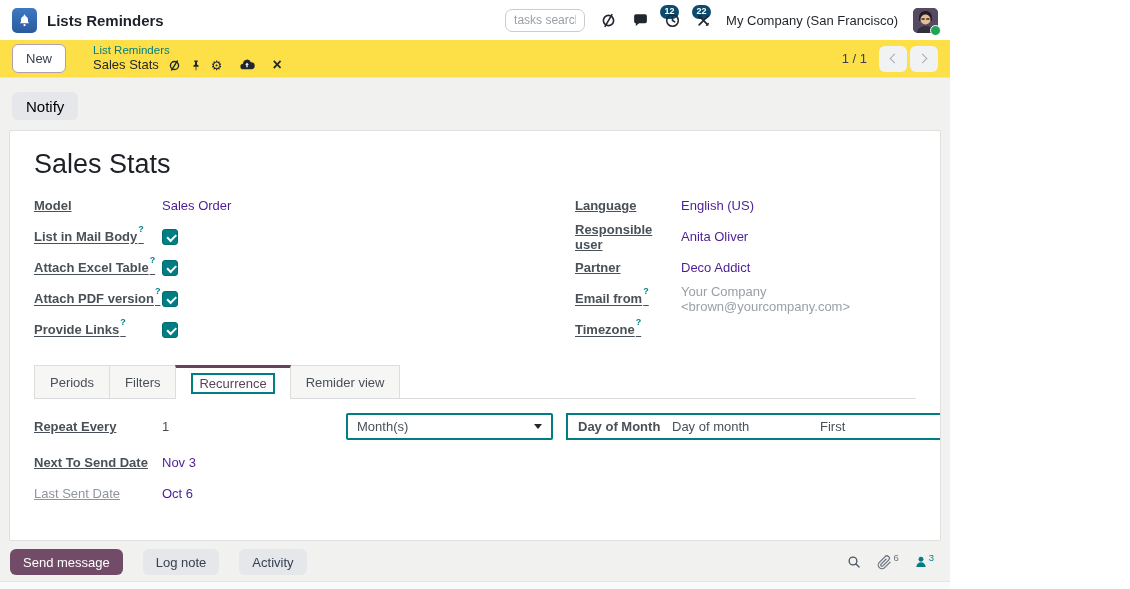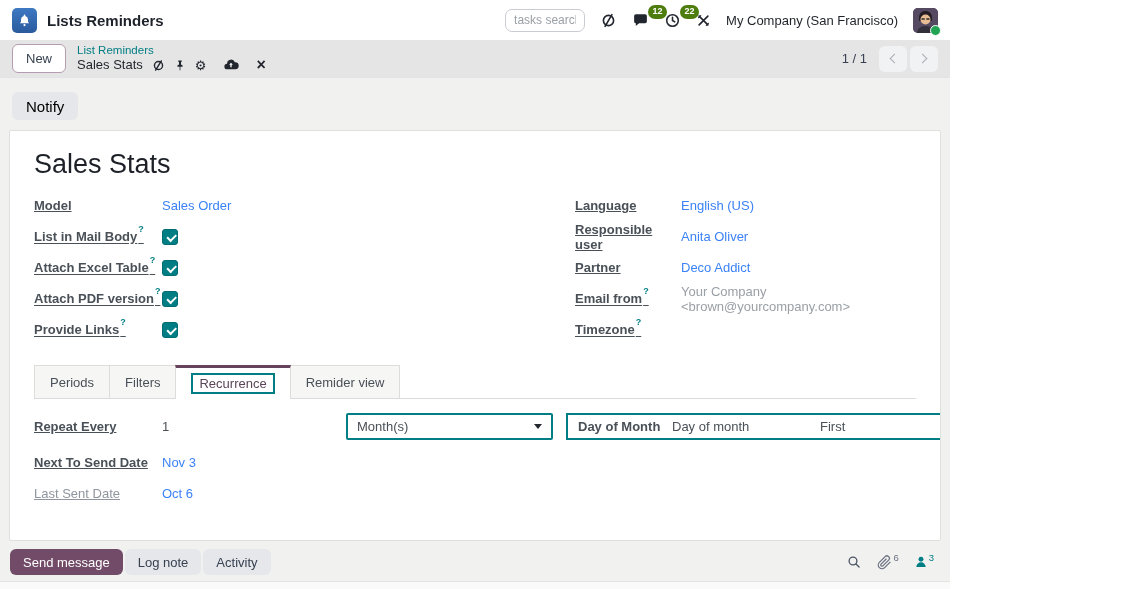--- a/index.html
+++ b/index.html
@@ -8,28 +8,28 @@
   .screen { width:950px; height:589px; overflow:hidden; display:flex; flex-direction:column; background:#fff; }
 
   
   .topbar { height:40px; flex:none; display:flex; align-items:center; padding:0 12px; background:#fff; }
   .app-icon { width:25px; height:25px; border-radius:5px; background:linear-gradient(180deg,#3d79c2,#2a5a9d); display:flex; align-items:center; justify-content:center; }
   .app-title { margin-left:10px; font-size:15px; font-weight:600; color:#1e222a; }
   .tb-right { margin-left:auto; display:flex; align-items:center; gap:15px; }
   .search-input { width:80px; height:23px; border:1px solid #c9ccd2; border-radius:7px; padding:2px 8px; font-size:12px; font-family:inherit; color:#495057; outline:none; }
   .search-input::placeholder { color:#9aa0a6; }
   .systray-btn { position:relative; background:none; border:none; cursor:pointer; display:flex; align-items:center; color:#22262f; padding:0; }
-  .badge { position:absolute; top:-7px; left:16px; background:#4d7c0f; color:#fff; font-size:9px; font-weight:700; line-height:1; padding:2.5px 4.5px; border-radius:8px; }
+  .badge { position:absolute; top:-7px; left:28px; background:#0c4a6e; color:#fff; font-size:9px; font-weight:700; line-height:1; padding:2.5px 4.5px; border-radius:8px; }
   .company-name { font-size:13px; color:#1f2329; }
   .avatar-wrap { position:relative; width:25px; height:25px; }
   .avatar { width:25px; height:25px; border-radius:5px; overflow:hidden; background:#554b63; display:block; }
   .status-dot { position:absolute; right:-3px; bottom:-3px; width:11px; height:11px; border-radius:50%; background:#23a455; border:1.5px solid #fff; }
 
   
-  .bc-bar { height:38px; flex:none; display:flex; align-items:center; padding:0 12px; background:#e5e5e5; border-bottom:1px solid #e2e3e6; }
+  .bc-bar { height:38px; flex:none; display:flex; align-items:center; padding:0 12px; background:#fde047; border-bottom:1px solid #e2e3e6;gap:16px; }
   .btn-new { height:29px; padding:0 13px; background:#fff; border:1px solid #b59daf; border-radius:6px; font-size:13px; font-family:inherit; color:#374151; cursor:pointer; }
   .bc { margin-left:11px; display:flex; flex-direction:column; justify-content:center; line-height:1.15; }
   .bc-parent { font-size:11.5px; color:#017E84; text-decoration:none; cursor:pointer; }
   .bc-current-row { display:flex; align-items:center; gap:9px; }
   .bc-current { font-size:13px; color:#23272e; }
   .bc-icon { background:none; border:none; padding:0; cursor:pointer; color:#22262f; display:flex; align-items:center; font-size:13px; line-height:1; }
   .ml8 { margin-left:8px; }
   .pager { margin-left:auto; display:flex; align-items:center; gap:3px; }
   .pager-count { font-size:13px; color:#374151; margin-right:9px; }
   .pager-btn { width:28px; height:26px; background:#f1f2f4; border:none; border-radius:6px; cursor:pointer; display:flex; align-items:center; justify-content:center; }
@@ -45,21 +45,21 @@
   
   .card { margin:0 9px; height:416px; background:#fff; border:1px solid #e0e0df; border-radius:2px; padding:18px 24px 0; overflow:hidden; }
   .sheet-title { font-size:27px; font-weight:400; color:#1d2127; margin-bottom:16px; }
   .field-cols { display:flex; }
   .col-left { width:541px; flex:none; }
   .col-right { flex:1; }
   .frow { display:flex; align-items:center; height:19px; margin-bottom:12px; font-size:13px; }
   .flabel { font-weight:600; color:#495057; flex:none;text-decoration:underline; }
   .col-left .flabel { width:128px; }
   .col-right .flabel { width:106px; }
-  .fvalue { color:#3b82f6; cursor:text; }
+  .fvalue { color:#4c1d95; cursor:text; }
   .fvalue.muted { color:#9aa0a6; }
   .sup-help { color:#017E84; font-size:9px; position:relative; top:-4px; margin-left:1px; }
   .cbox { width:16px; height:16px; background:#017E84; border:1px solid #016d72; border-radius:3px; position:relative; cursor:pointer; flex:none; }
   .cbox.checked::after { content:""; position:absolute; left:3.5px; top:4px; width:7px; height:3.5px; border-left:2px solid #fff; border-bottom:2px solid #fff; transform:rotate(-45deg); }
 
   
   .tabs { display:flex; margin-top:14px; border-bottom:1px solid #d9dbde; align-items:flex-end; }
   .tab { height:33px; padding:0 15px; display:flex; align-items:center; font-size:13px; color:#495057; background:#f6f6f5; border:1px solid #ddddda; border-bottom:none; margin-right:-1px; cursor:pointer; }
   .tab.active { background:#fff; border-top:3px solid #66435c; color:#5b4458; position:relative; margin-bottom:-1px; height:34px; }
   .tab.active .tab-label { border:2px solid #017E84; padding:1px 6px; }
@@ -74,21 +74,21 @@
   .dom-group { margin-left:13px; width:448px; height:27px; border:2px solid #017E84; display:flex; align-items:center; padding:0 10px; flex:none; }
   .dom-label { font-weight:600; color:#495057; width:86px; flex:none; margin-right:8px; }
   .dom-val1 { width:148px; flex:none; cursor:pointer; }
   .dom-val2 { width:143px; flex:none; cursor:pointer; }
   .dom-val3 { flex:none; cursor:pointer;margin-top:16px; }
   .srow { display:flex; align-items:center; font-size:13px; height:19px; margin-bottom:12px; }
   .srow .flabel { width:128px; flex:none; }
   .flabel.muted-label { color:#8f959e; font-weight:400; }
 
   
-  .chatter { flex:none; display:flex; align-items:center; padding:8px 10px 6px; gap:2px; }
+  .chatter { flex:none; display:flex; align-items:center; padding:8px 10px 6px; gap:20px; }
   .btn-send { height:26px; padding:0 13px; background:#714B67; color:#fff; border:none; border-radius:6px; font-size:13px; font-family:inherit; cursor:pointer; }
   .btn-gray { height:26px; padding:0 13px; background:#e5e7ea; color:#374151; border:none; border-radius:6px; font-size:13px; font-family:inherit; cursor:pointer; }
   .chatter-right { margin-left:auto; display:flex; align-items:center; gap:15px; padding-right:6px; }
   .ch-icon { background:none; border:none; padding:0; cursor:pointer; display:flex; align-items:flex-start; color:#6b7280; }
   .ch-sup { font-size:9.5px; line-height:1; position:relative; top:-2px; margin-left:1px; color:#6b7280; }
   .ch-icon.teal, .ch-icon.teal .ch-sup { color:#017E84; }
   .bottom-strip { flex:none; height:8px; background:#fafafa; border-top:1px solid #e4e4e2; }
 
   svg { display:block; }
 </style>

